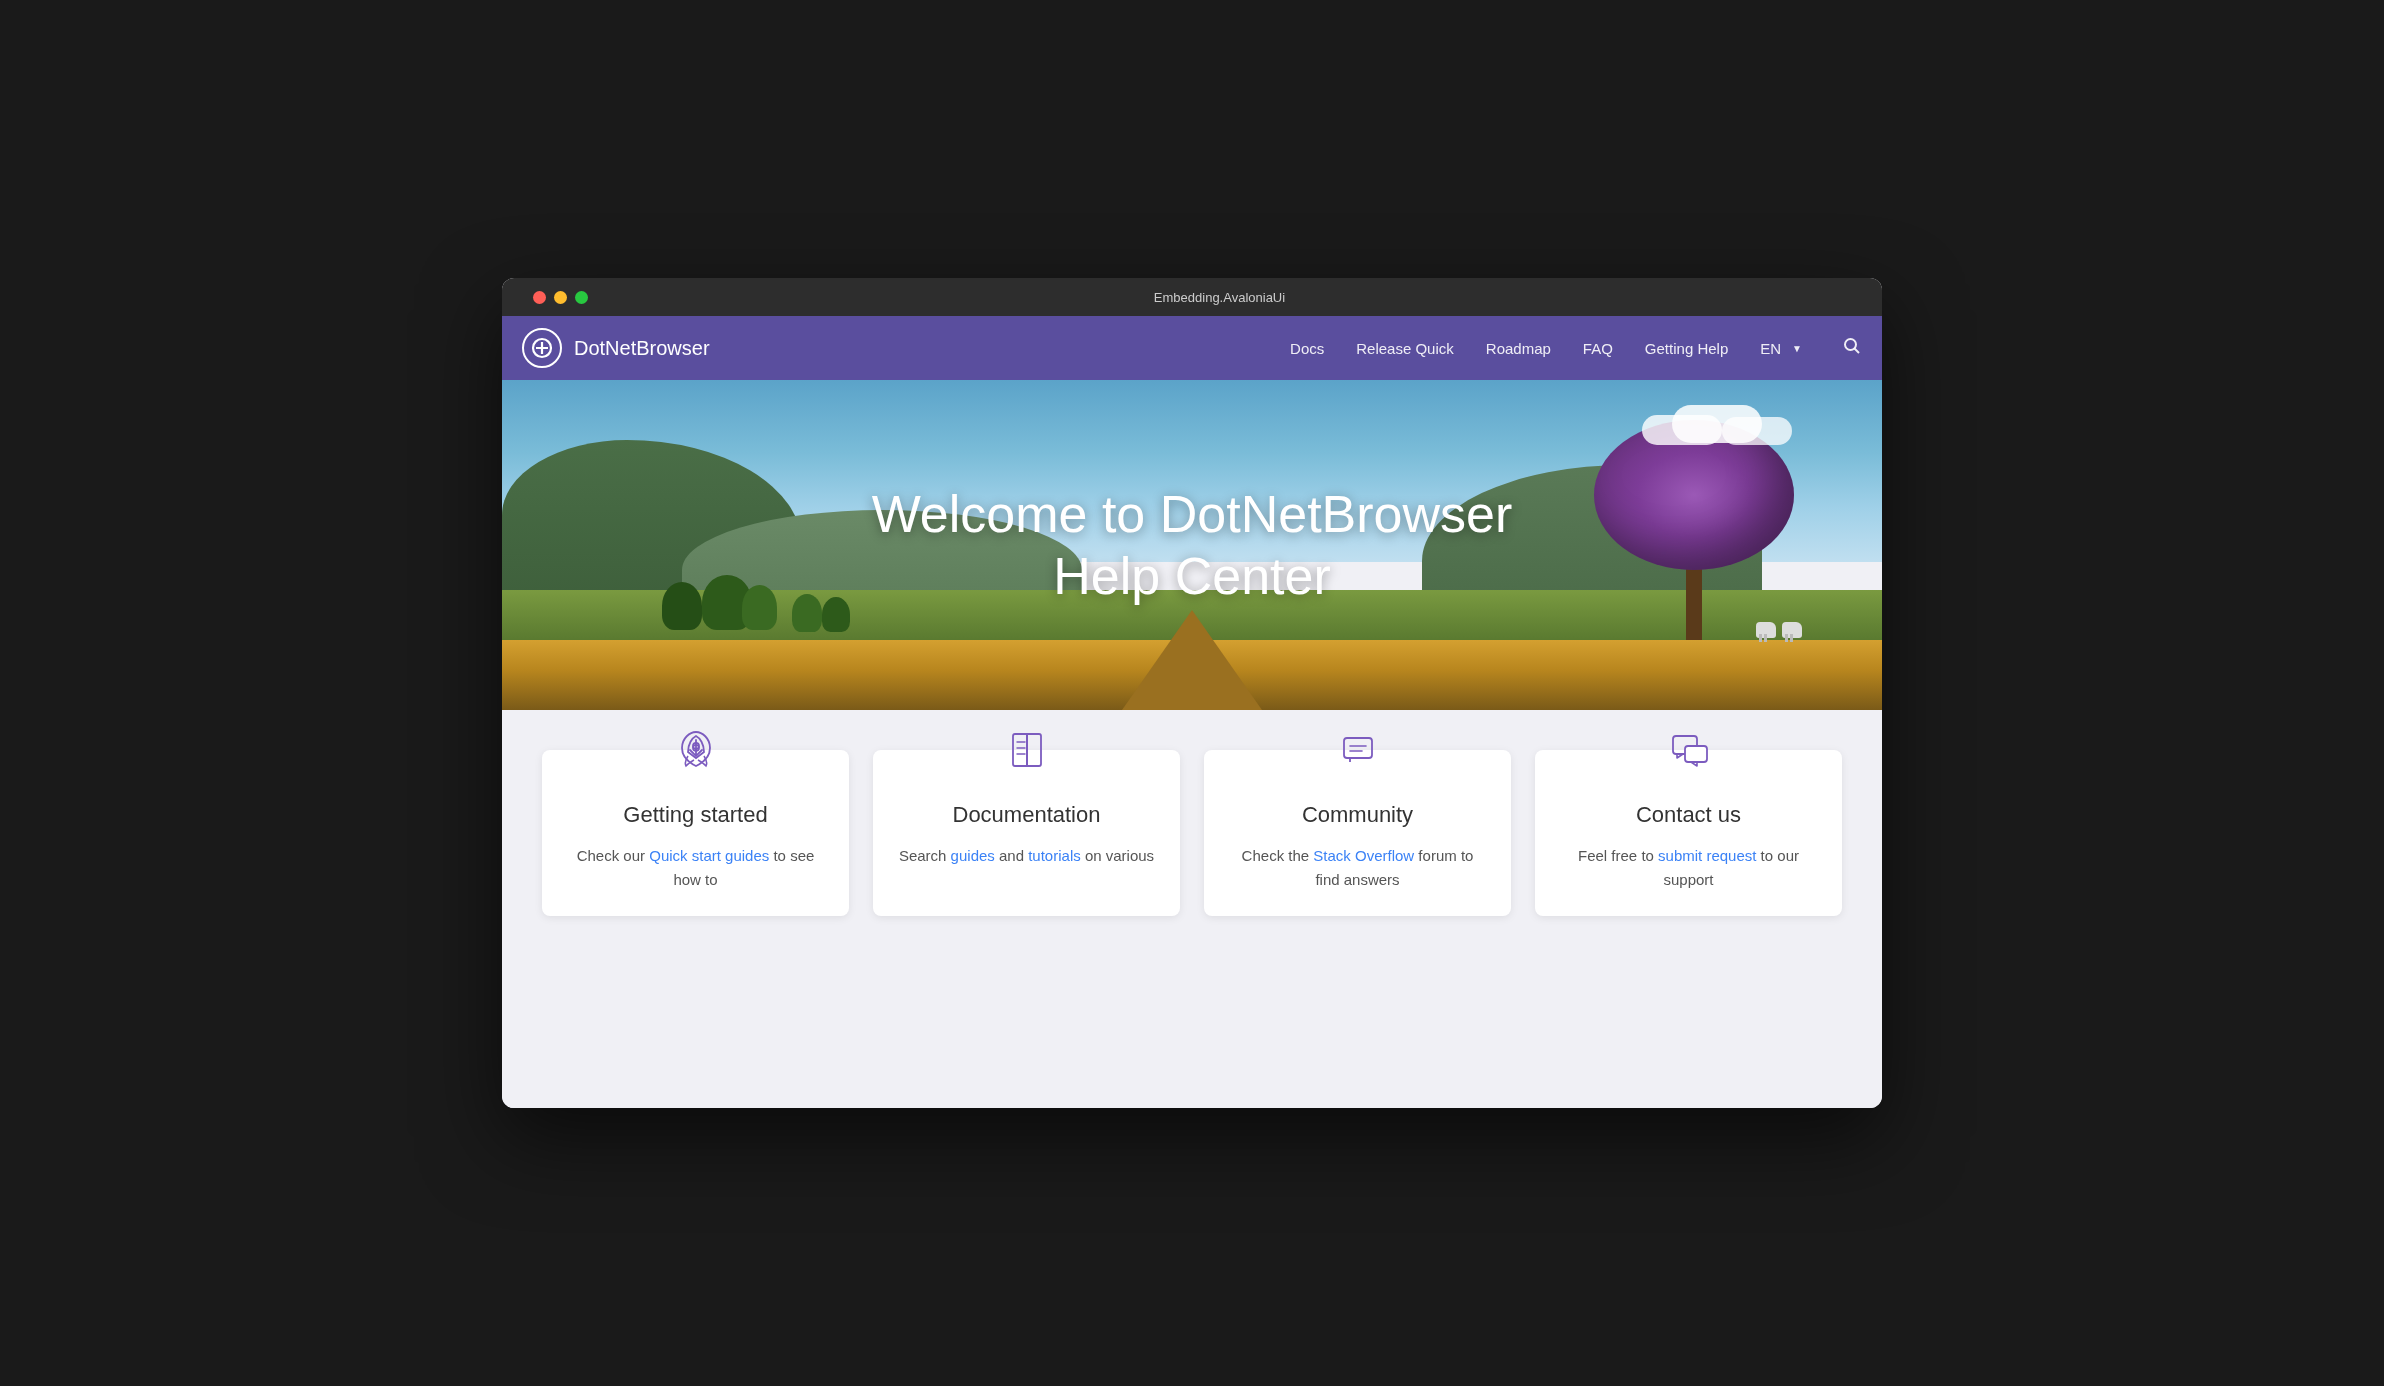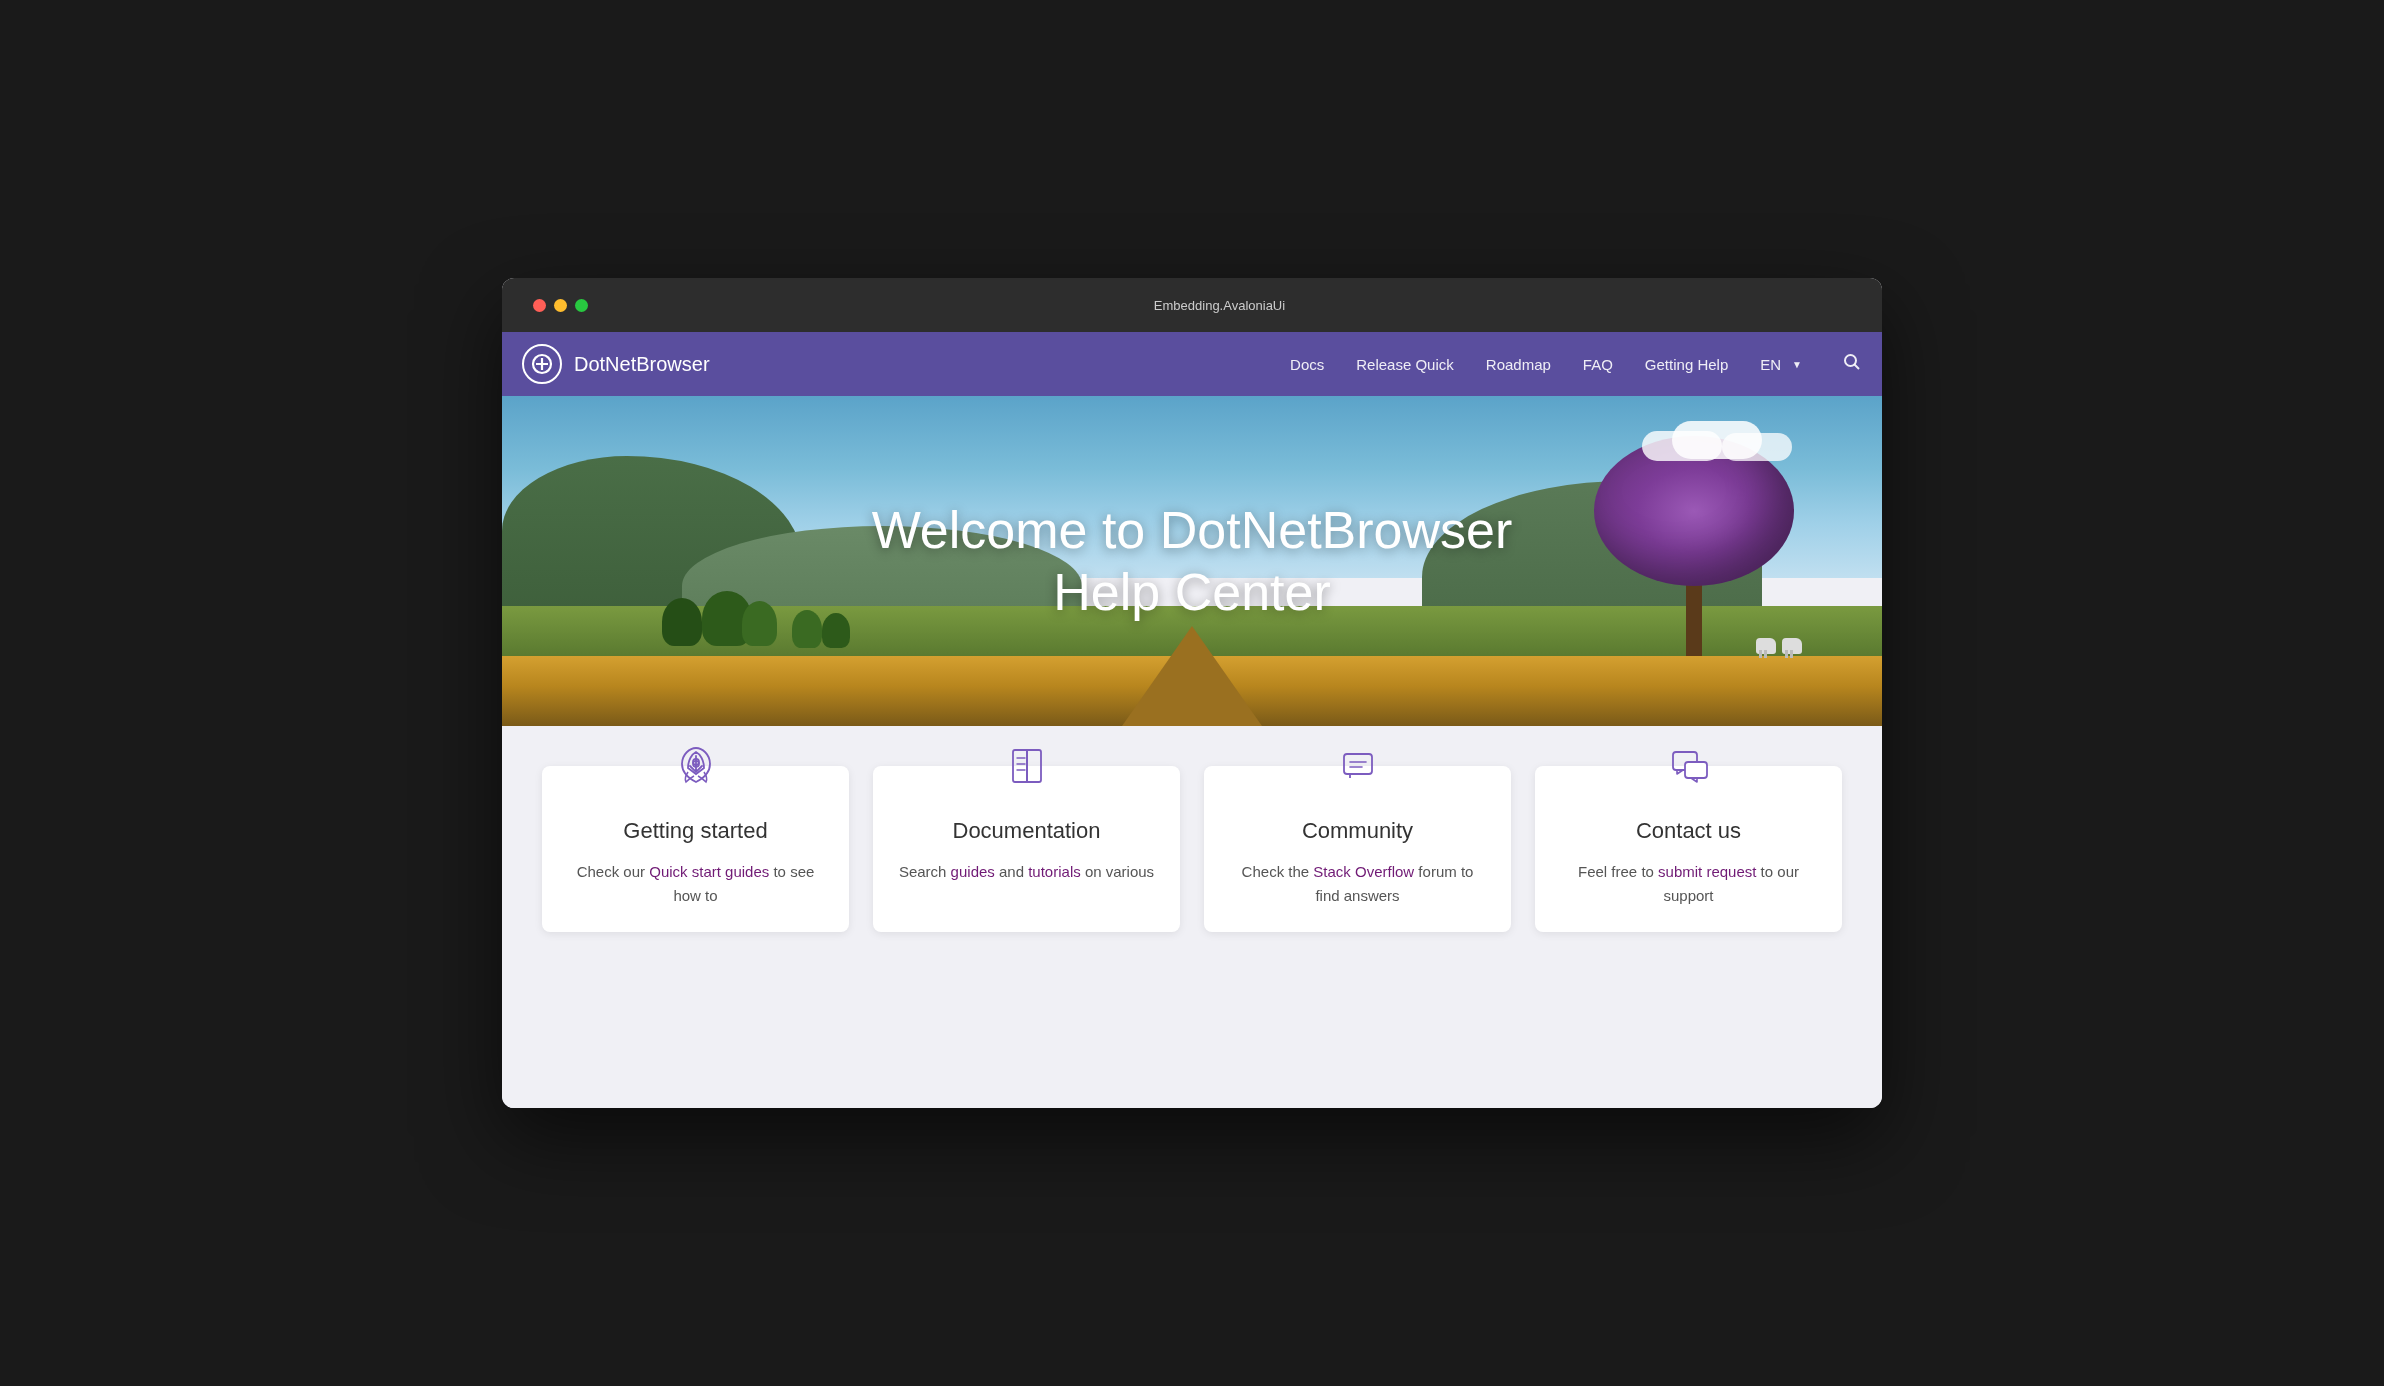--- a/index.html
+++ b/index.html
@@ -20,21 +20,21 @@
       overflow: hidden;
       box-shadow: 0 30px 80px rgba(0,0,0,0.6);
       display: flex;
       flex-direction: column;
       background: #f0f0f5;
     }
 
     
     .titlebar {
       background: #2d2d2d;
-      height: 54px;
+      height: 38px;
       display: flex;
       align-items: center;
       padding: 0 31px;
       flex-shrink: 0;
     }
 
     .traffic-lights {
       display: flex;
       gap: 8px;
     }
@@ -230,21 +230,21 @@
     }
 
     .card-text {
       font-size: 15px;
       color: #555;
       text-align: center;
       line-height: 1.6;
     }
 
     .card-link {
-      color: #701a75;
+      color: #3b82f6;
       cursor: pointer;
     }
 
     
     .icon-svg {
       width: 44px;
       height: 44px;
       stroke: #7c5cbf;
       fill: none;
       stroke-width: 1.8;

